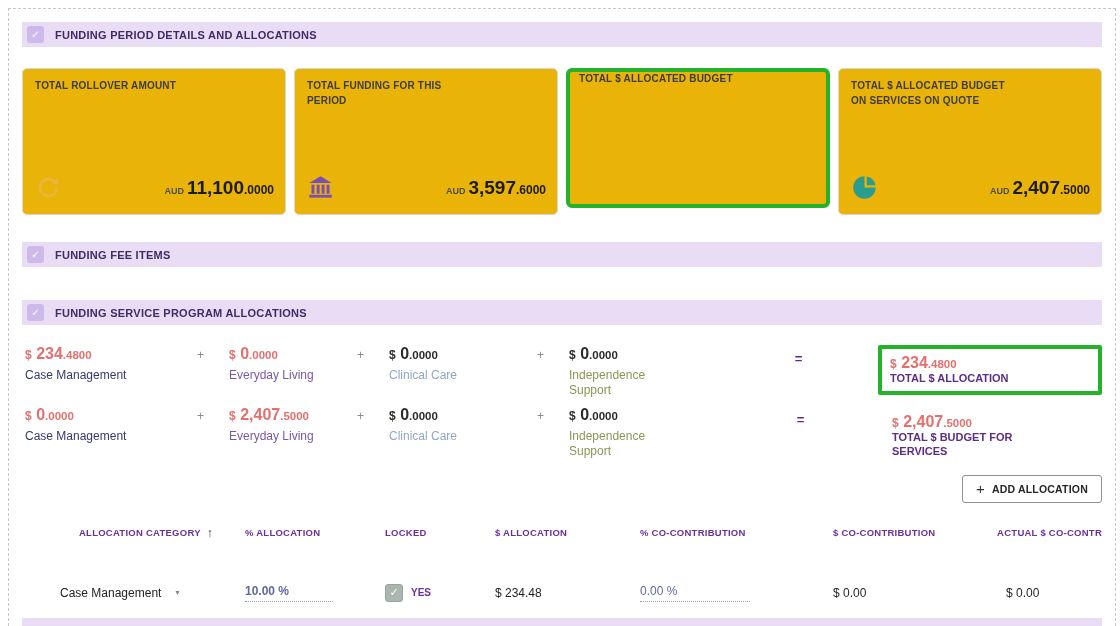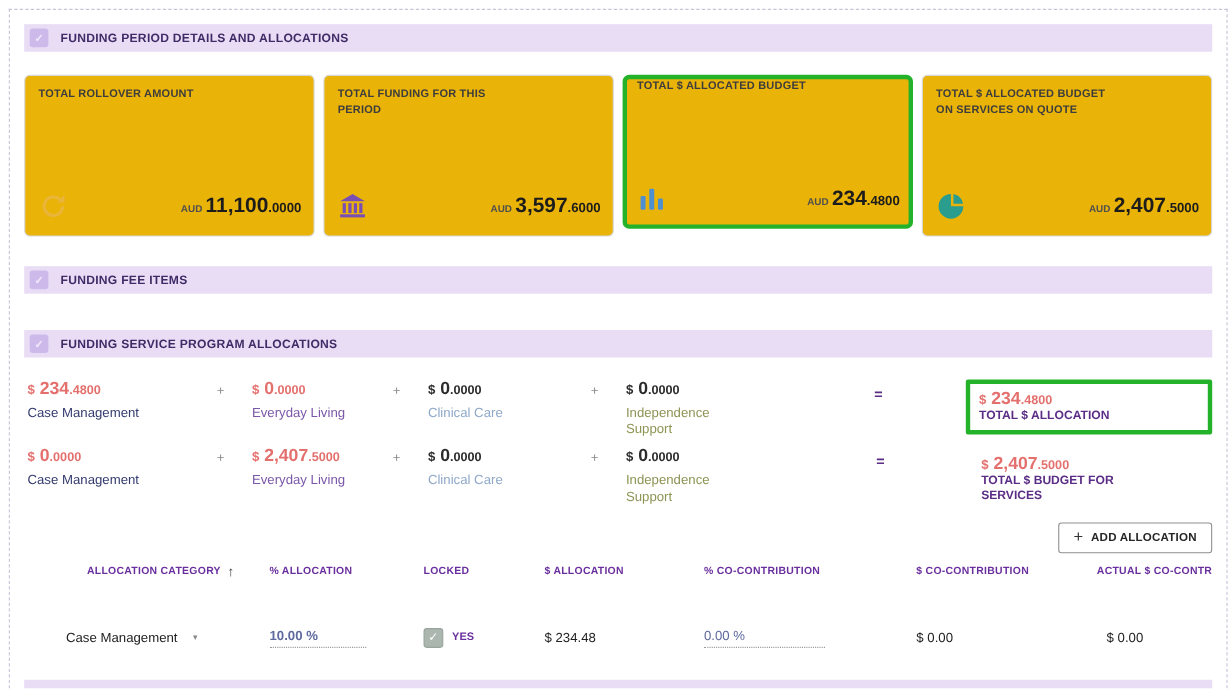--- a/index.html
+++ b/index.html
@@ -48,21 +48,21 @@
   .lbl-clinical{color:#8fa8c8;}
   .lbl-indep{color:#8e9455;max-width:105px;}
   .f-total{flex:none;width:200px;padding:7px 10px;}
   .f-total .f-label{font-size:11px;font-weight:700;color:#5b2d86;margin-top:0;max-width:160px;}
   .f-total.highlighted{border:4px solid #25b22b;border-radius:2px;padding:5px 8px;}
   
   .btn-row{display:flex;justify-content:flex-end;margin-top:9px;}
   .add-btn{display:inline-flex;align-items:center;gap:7px;background:#fff;border:1px solid #8f8f8f;border-radius:3px;height:28px;padding:0 13px;font-size:10.5px;font-weight:700;color:#262626;letter-spacing:.2px;cursor:pointer;font-family:inherit;}
   .add-btn .plus{font-size:15px;font-weight:400;color:#333;}
   
-  .table{margin-top:10px;}
+  .table{margin-top:23px;}
   .t-header,.t-row{display:grid;grid-template-columns:223px 140px 110px 145px 193px 155px 1fr;align-items:center;}
   .th{font-size:9.5px;font-weight:700;color:#6a2f9e;letter-spacing:.25px;white-space:nowrap;cursor:pointer;}
   .th1{padding-left:57px;display:flex;align-items:center;gap:6px;}
   .th7{text-align:right;overflow:hidden;}
   .sort{font-size:12px;color:#333;font-weight:400;}
   .t-row{margin-top:44px;}
   .td{font-size:12px;color:#222;}
   .td1{padding-left:38px;display:flex;align-items:center;gap:14px;cursor:pointer;}
   .caret{font-size:8px;color:#888;}
   .editable{display:inline-block;border-bottom:1px dotted #999;padding-bottom:3px;color:#5e6a9e;font-size:12px;cursor:text;}
@@ -115,30 +115,20 @@
                   <rect x="2" y="18.5" width="20" height="2.5"></rect>
                 </svg>
             </span>
             <span class="card-value"><span class="v-cur">AUD</span><span class="v-int">3,597</span><span class="v-dec">.6000</span></span>
           </div>
         </div>
 
 
         <div class="card highlighted">
           <div class="card-title">TOTAL $ ALLOCATED BUDGET</div>
-          <div class="card-bottom">
-            <span class="card-icon icon-blue">
-              <svg viewBox="0 0 24 24" fill="currentColor">
-                  <rect x="3" y="10" width="4" height="11" rx="1"></rect>
-                  <rect x="10" y="4" width="4" height="17" rx="1"></rect>
-                  <rect x="17" y="12" width="4" height="9" rx="1"></rect>
-                </svg>
-            </span>
-            <span class="card-value"><span class="v-cur">AUD</span><span class="v-int">234</span><span class="v-dec">.4800</span></span>
-          </div>
         </div>
 
         <div class="card">
           <div class="card-title">TOTAL $ ALLOCATED BUDGET ON SERVICES ON QUOTE</div>
           <div class="card-bottom">
             <span class="card-icon icon-teal">
               <svg viewBox="0 0 24 24" fill="currentColor">
                   <path d="M12 2a10 10 0 1 0 10 10H12z"></path>
                   <path d="M14 2.2A10 10 0 0 1 21.8 10H14z"></path>
                 </svg>

